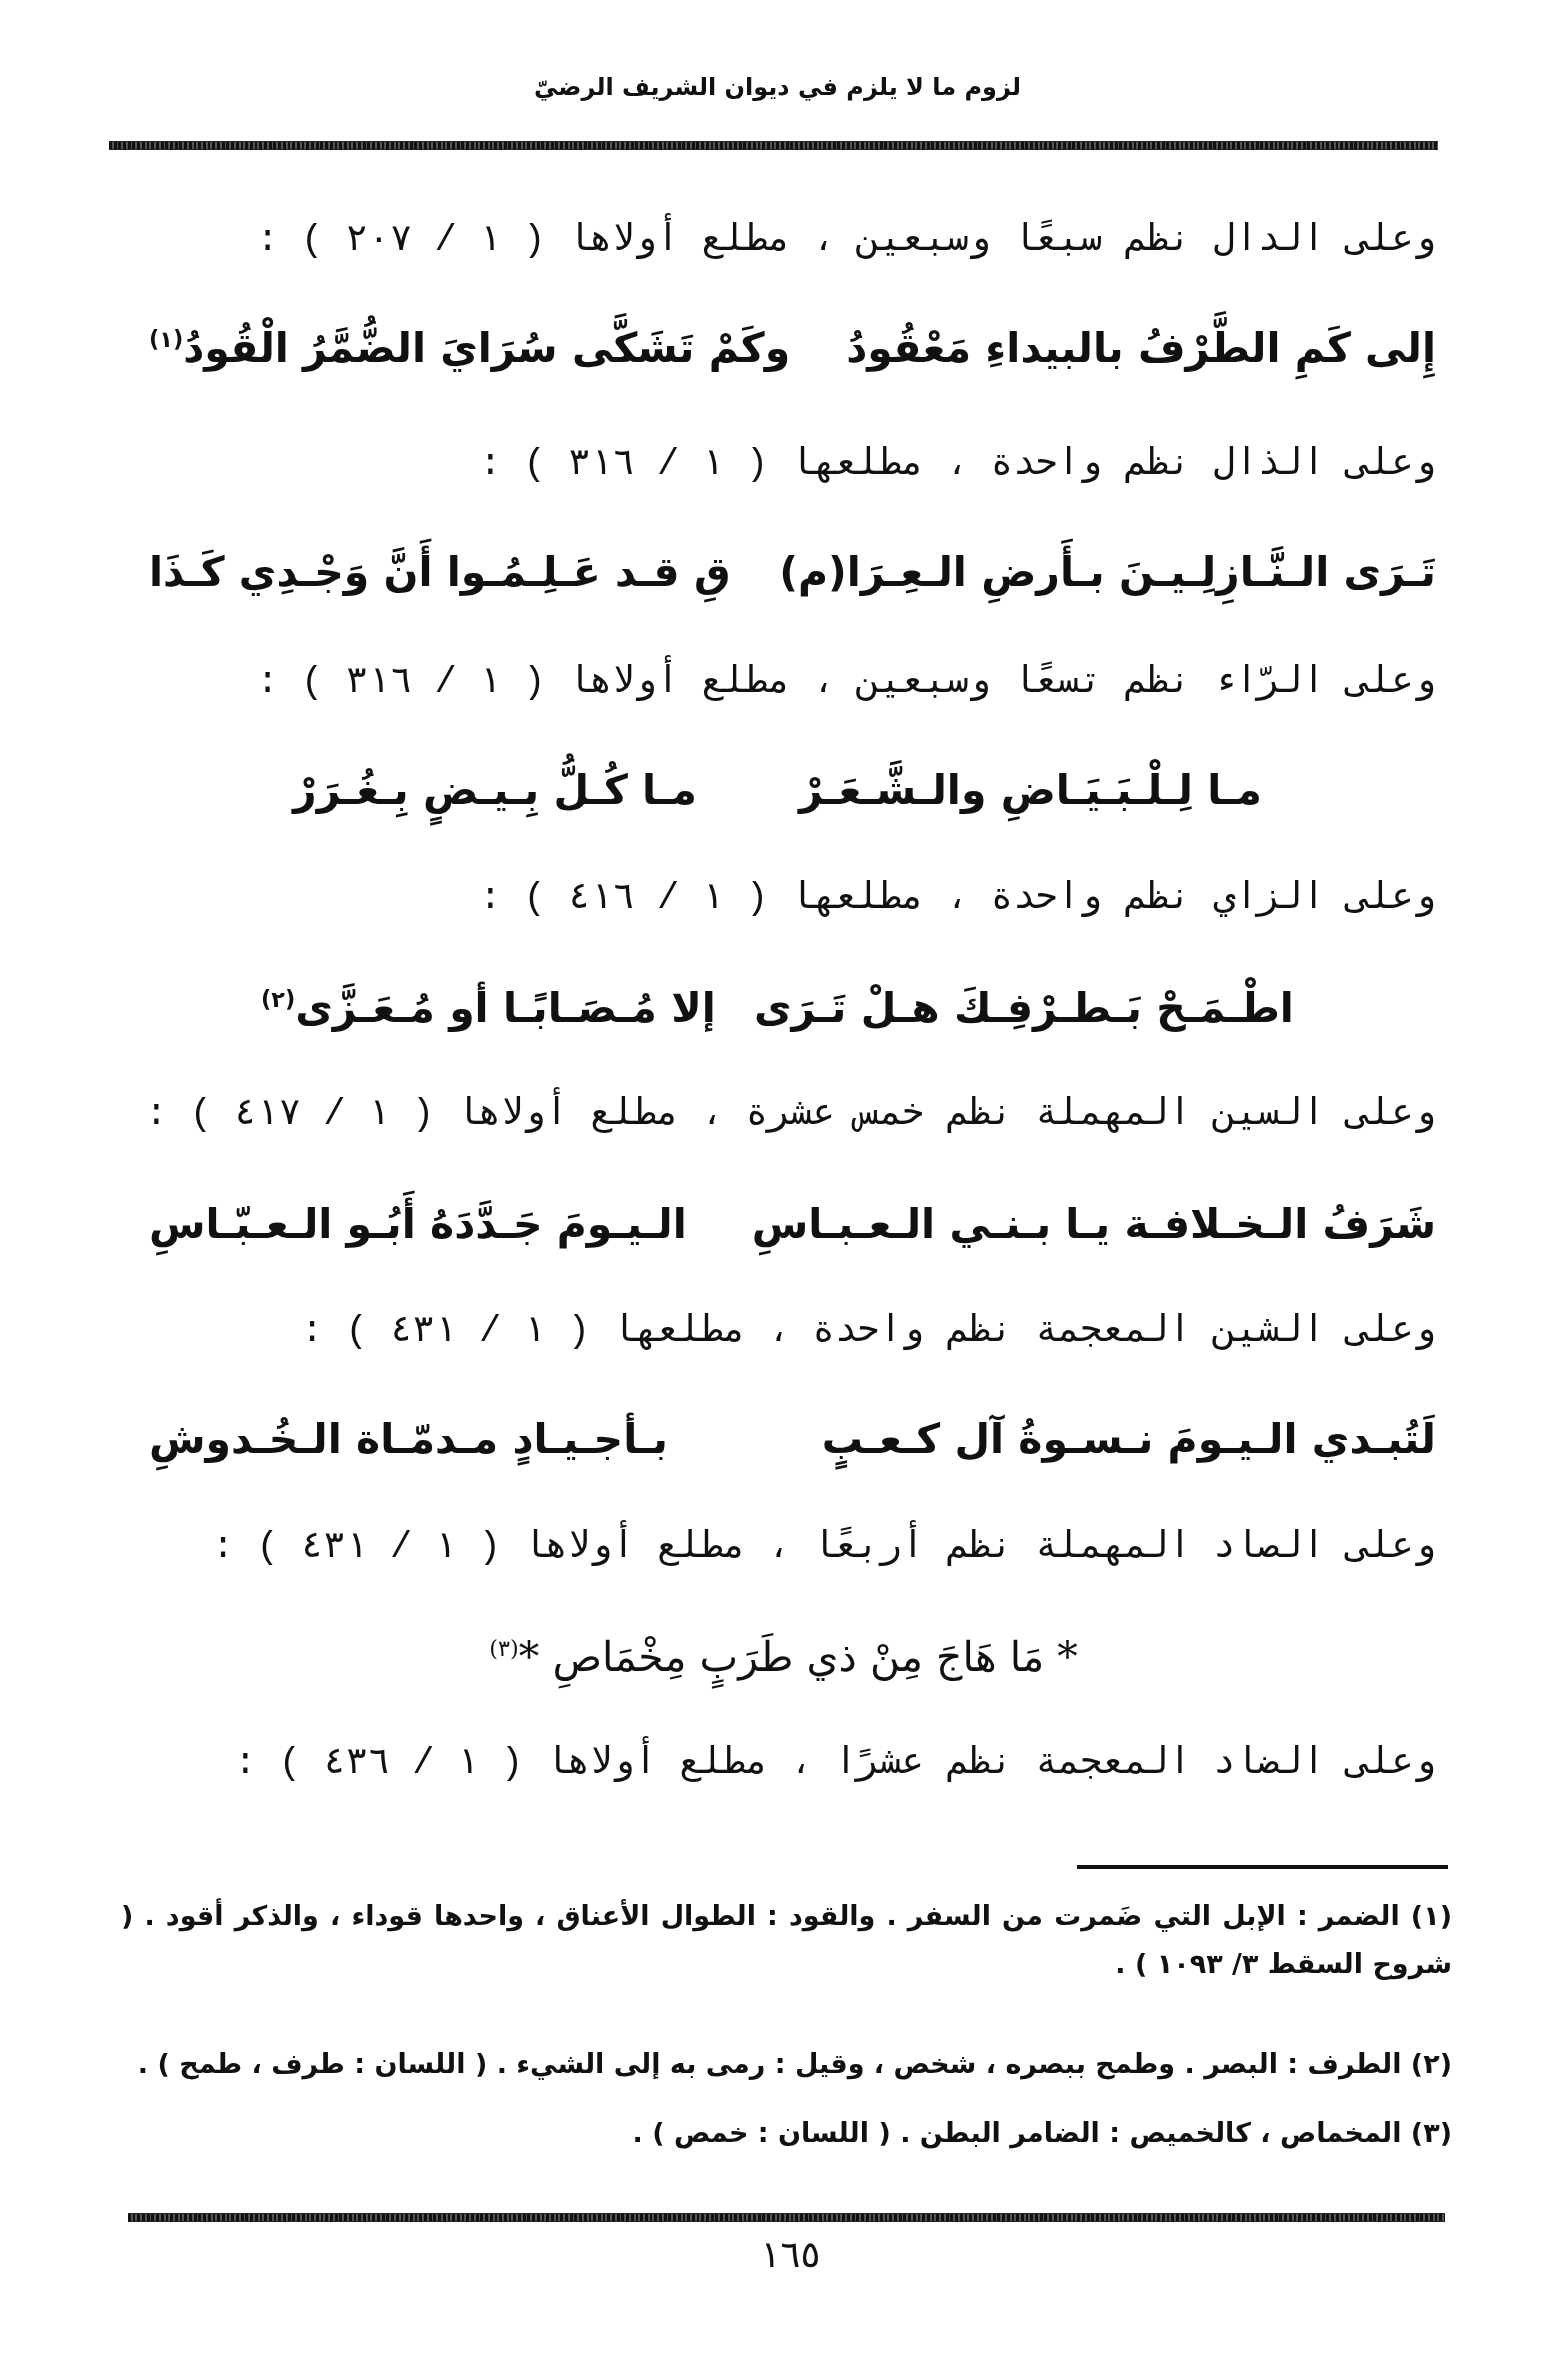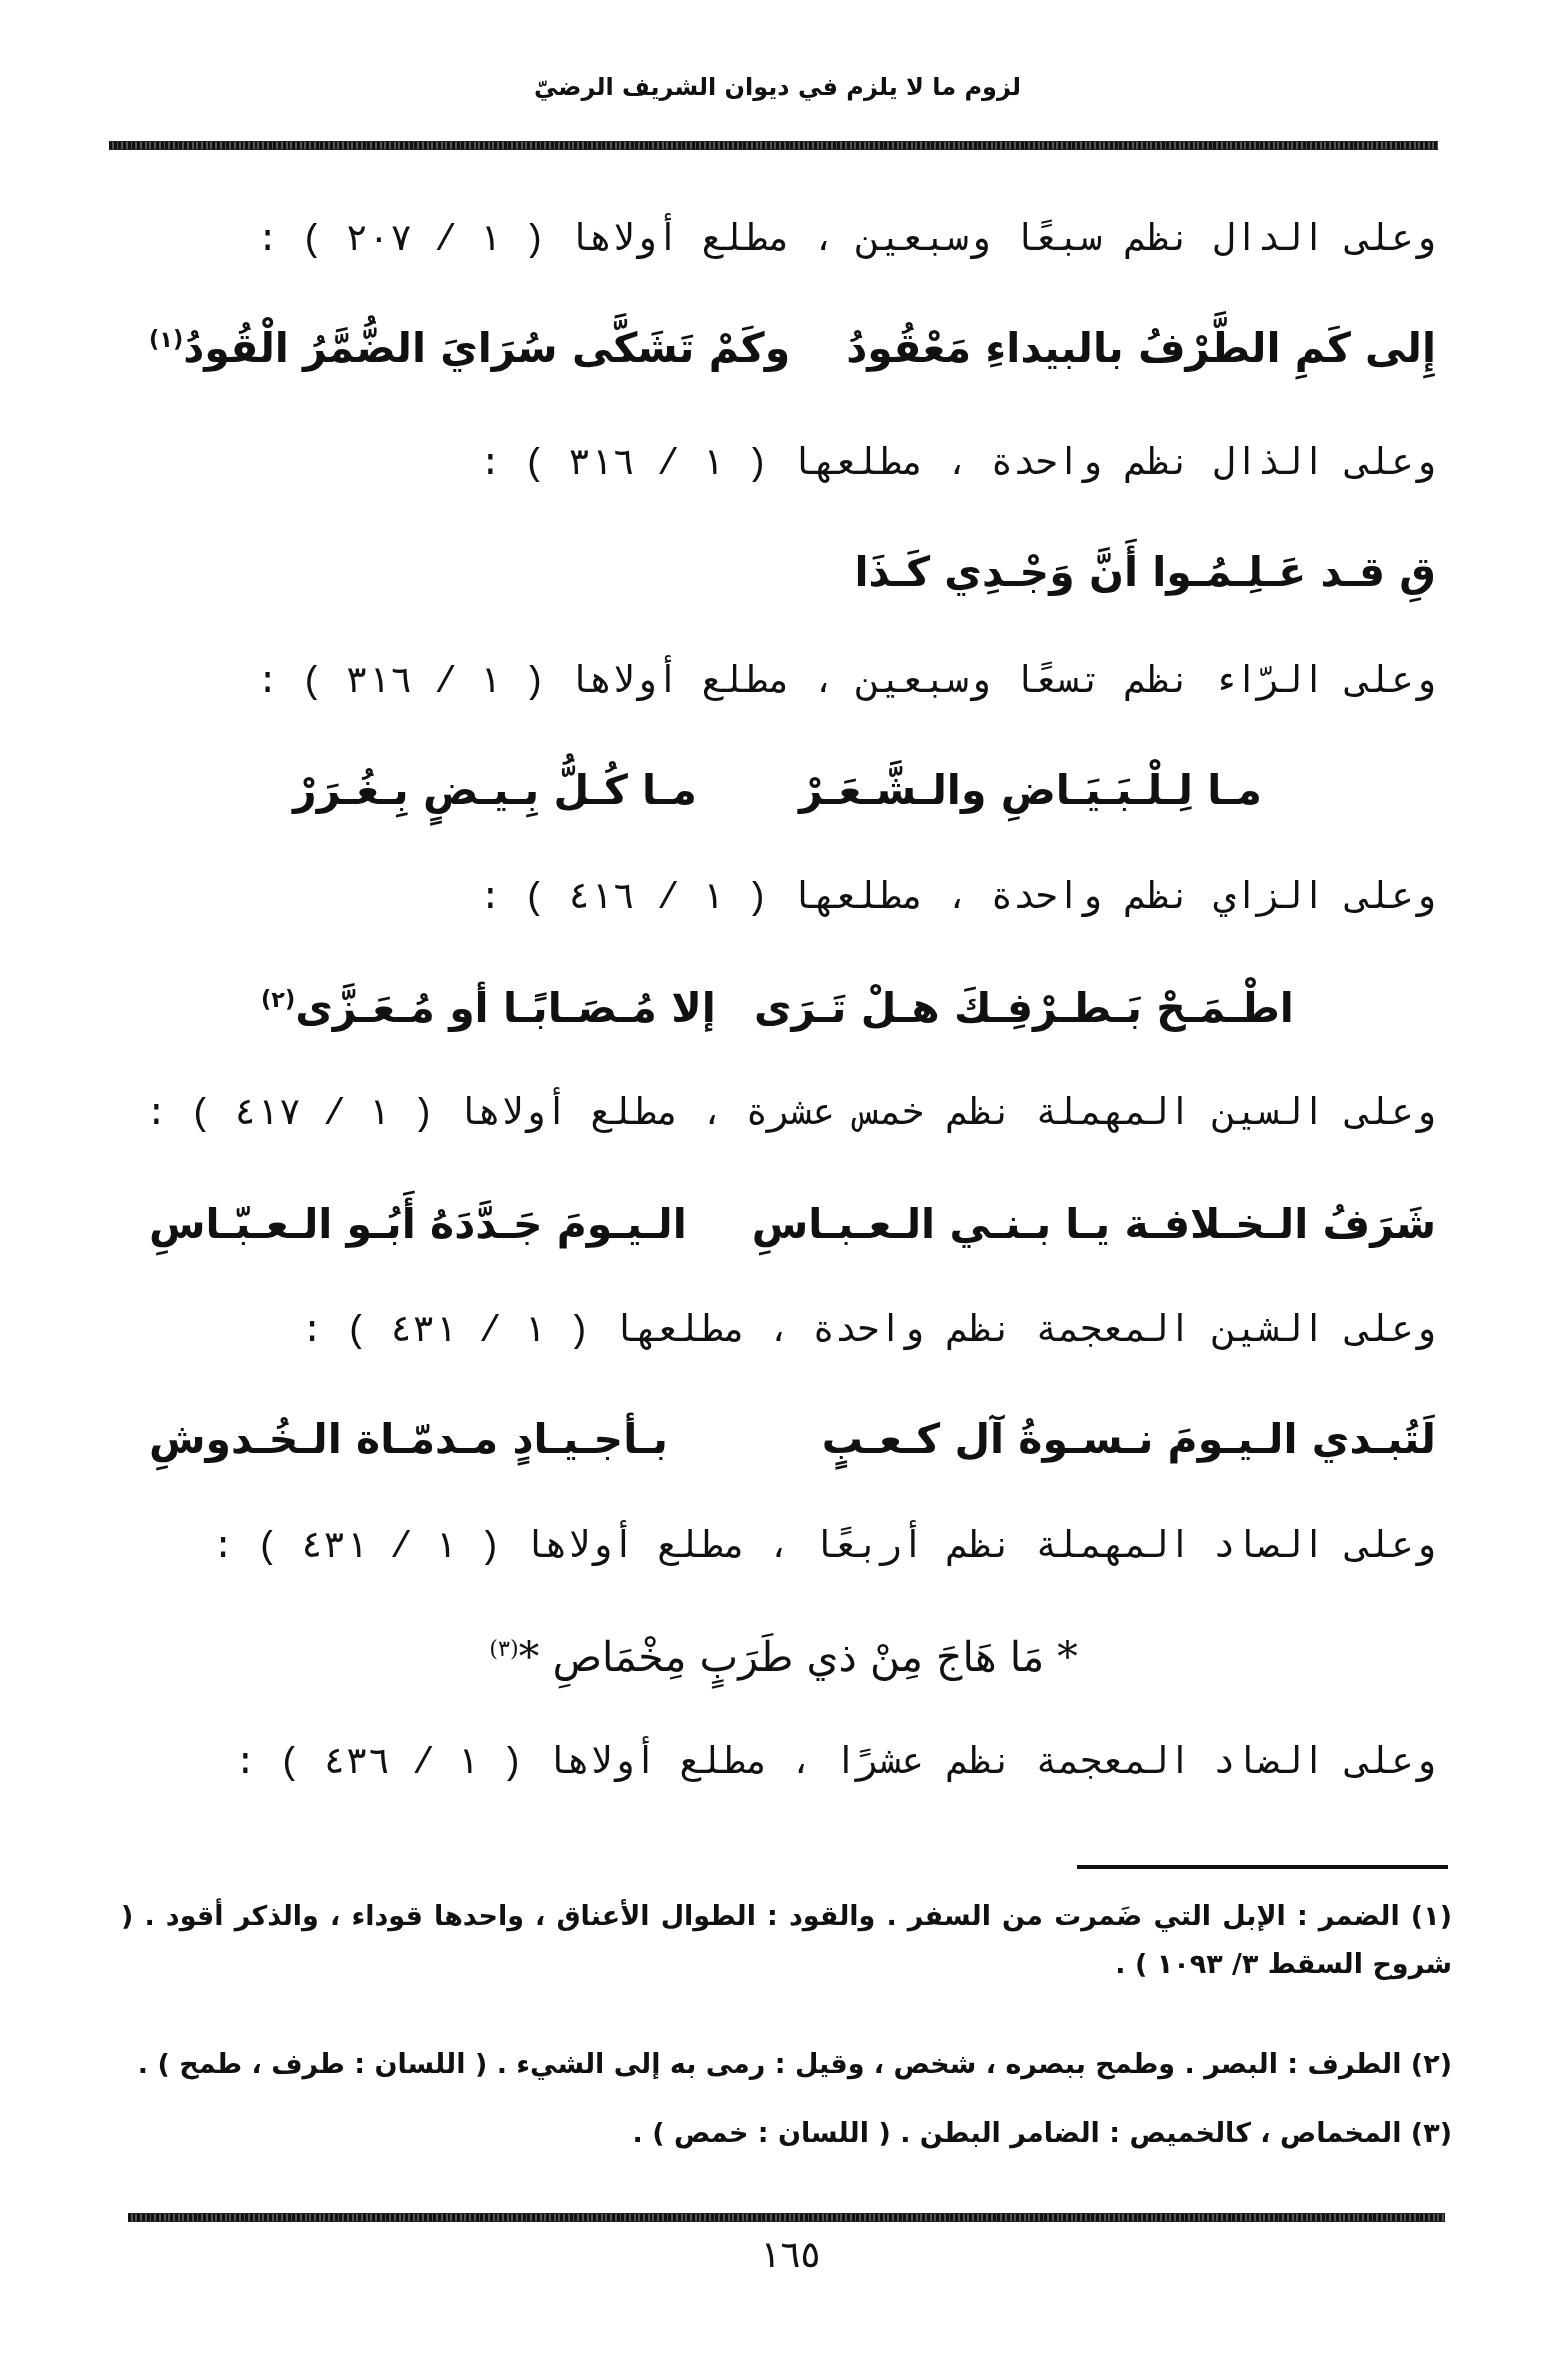--- a/index.html
+++ b/index.html
@@ -123,20 +123,21 @@
   <div class="line prose" style="top:222px;">وعلى الدال نظم سبعًا وسبعين ، مطلع أولاها ( ١ / ٢٠٧ ) :</div>
 
   <div class="line verse" style="top:328px;">
     <span class="hemistich">إِلى كَمِ الطَّرْفُ بالبيداءِ مَعْقُودُ</span>
     <span class="hemistich"><span>وكَمْ تَشَكَّى سُرَايَ الضُّمَّرُ الْقُودُ</span><sup class="fn">(١)</sup></span>
   </div>
 
   <div class="line prose" style="top:446px;margin-left:23px;">وعلى الذال نظم واحدة ، مطلعها ( ١ / ٣١٦ ) :</div>
 
   <div class="line verse" style="top:552px;">
+    <span class="hemistich">تَـرَى الـنَّـازِلِـيـنَ بـأَرضِ الـعِـرَا(م)</span>
     <span class="hemistich">قِ قـد عَـلِـمُـوا أَنَّ وَجْـدِي كَـذَا</span>
   </div>
 
   <div class="line prose" style="top:664px;">وعلى الرّاء نظم تسعًا وسبعين ، مطلع أولاها ( ١ / ٣١٦ ) :</div>
 
   <div class="line verse centered" style="top:770px;">
     <span class="hemistich">مـا لِـلْـبَـيَـاضِ والـشَّـعَـرْ</span>
     <span class="hemistich">مـا كُـلُّ بِـيـضٍ بِـغُـرَرْ</span>
   </div>
 

